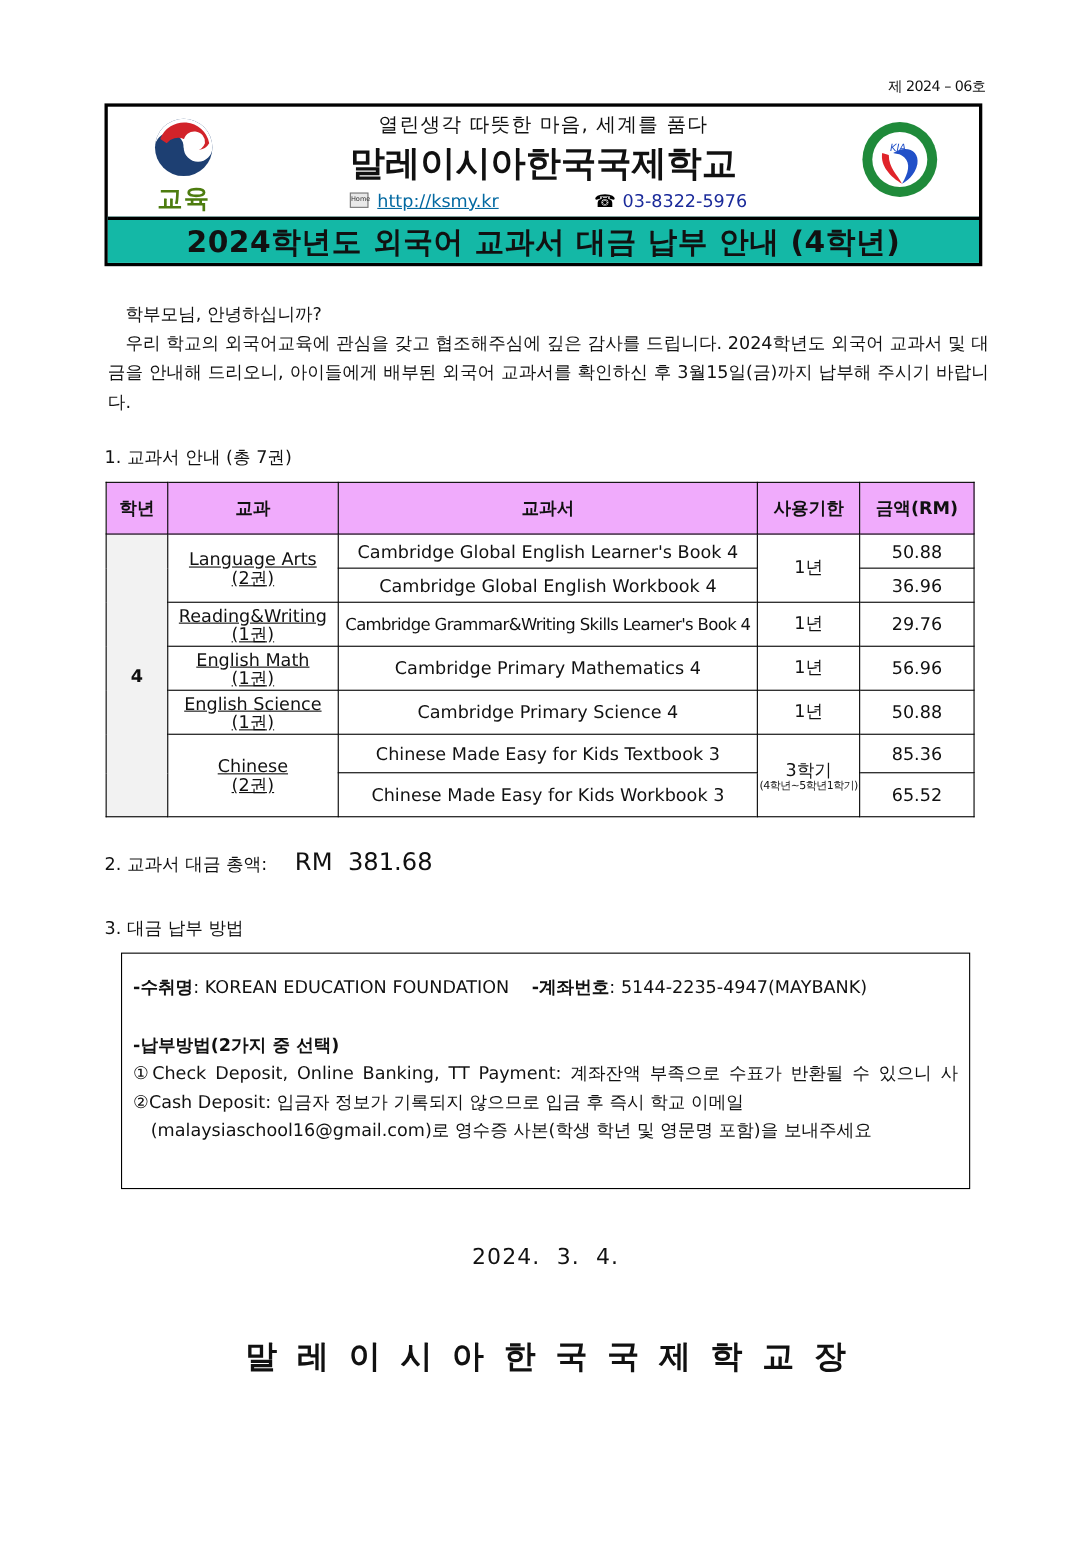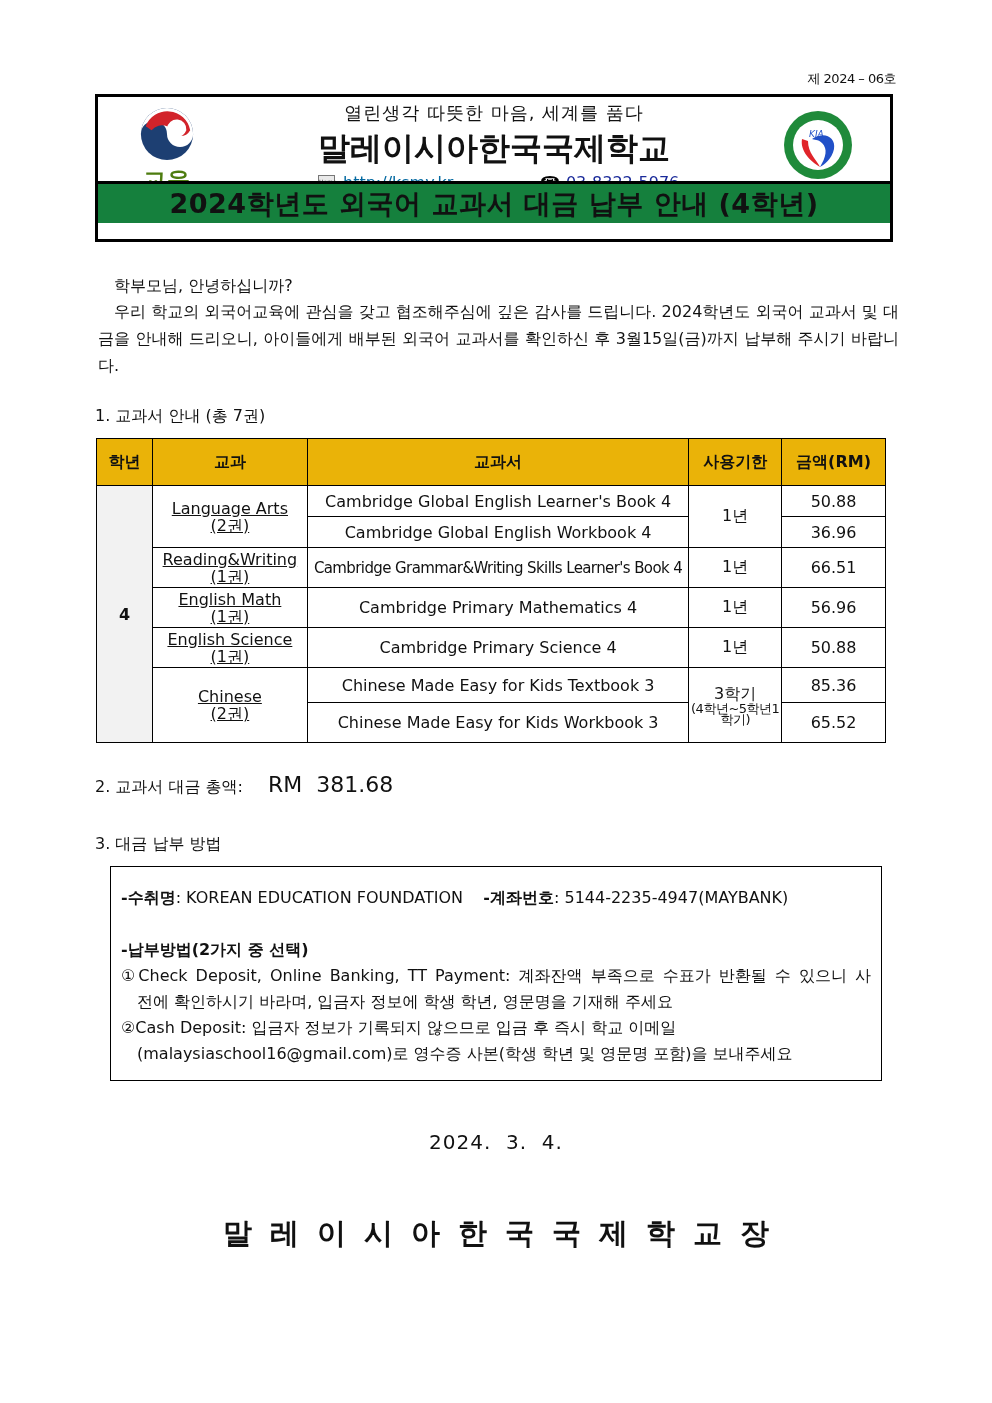--- a/index.html
+++ b/index.html
@@ -13,22 +13,22 @@
     font-size: 13px; letter-spacing: -0.5px;
   }
   .header-box {
     position: absolute; left: 95px; top: 94px; width: 798px; height: 148px;
     border: 3px solid #000; box-sizing: border-box;
   }
   .header-top {
     position: absolute; left: 0; top: 0; right: 0; height: 103px;
   }
   .header-band {
-    position: absolute; left: 0; right: 0; bottom: 16px; height: 42px;
-    background: #15803d; border-top: 3px solid #000; box-sizing: border-box;
+    position: absolute; left: 0; right: 0; bottom: 0; height: 42px;
+    background: #14b8a6; border-top: 3px solid #000; box-sizing: border-box;
     display: flex; align-items: center; justify-content: center;
     font-weight: bold; font-size: 27px; letter-spacing: 0.5px;
   }
   .moe-logo {
     position: absolute; left: 34px; top: 8px; width: 70px; text-align: center;
   }
   .moe-logo .taeguk { width: 58px; height: 58px; margin: 0 auto; display: block; }
   .moe-logo .moe-name { font-size: 23px; color: #4d7c0f; margin-top: 2px; font-weight: bold; letter-spacing: 1px; }
   .school-logo {
     position: absolute; right: 36px; top: 12px; width: 72px; height: 72px;
@@ -66,24 +66,24 @@
   .s2 .total { font-size: 22px; margin-left: 20px; }
   .s3 { top: 834px; }
 
   table.books {
     position: absolute; left: 96px; top: 438px; width: 790px;
     border-collapse: collapse; font-size: 16px;
   }
   table.books td, table.books th {
     border: 1px solid #000; text-align: center; padding: 0; vertical-align: middle;
   }
-  table.books th { background: #eab308; font-weight: bold; height: 46px; font-size: 16px; }
+  table.books th { background: #f0abfc; font-weight: bold; height: 46px; font-size: 16px; }
   .grade-cell { background: #f2f2f2; font-weight: bold; font-size: 16px; }
   .subject { line-height: 17px; text-decoration: underline; }
-  .period-sub { display: block; font-size: 13px; letter-spacing: -0.5px; line-height: 11px; }
+  .period-sub { display: block; font-size: 10px; letter-spacing: -0.5px; line-height: 11px; }
   .period-main { display: block; font-size: 16px; line-height: 18px; }
   .narrow { letter-spacing: -0.6px; font-size: 15px; }
 
   .payment-box {
     position: absolute; left: 110px; top: 866px; width: 772px; height: 215px;
     border: 1.5px solid #000; box-sizing: border-box; padding: 18px 10px 0 10px;
     font-size: 16px; line-height: 26px;
   }
   .payment-box .line { white-space: nowrap; }
   .payment-box b { font-weight: bold; }
@@ -174,21 +174,21 @@
       <td>Cambridge Global English Workbook 4</td>
       <td>36.96</td>
     </tr>
     <tr style="height:40px">
       <td class="subject">
         <div>Reading&amp;Writing</div>
         <div>(1권)</div>
       </td>
       <td class="narrow">Cambridge Grammar&amp;Writing Skills Learner's Book 4</td>
       <td>1년</td>
-      <td>66.51</td>
+      <td>29.76</td>
     </tr>
     <tr style="height:40px">
       <td class="subject">
         <div>English Math</div>
         <div>(1권)</div>
       </td>
       <td>Cambridge Primary Mathematics 4</td>
       <td>1년</td>
       <td>56.96</td>
     </tr>
@@ -228,19 +228,18 @@
 <div class="section-title s3">3. 대금 납부 방법</div>
 
 <div class="payment-box">
   <div class="line">
     <b>-수취명</b><span>: KOREAN EDUCATION FOUNDATION</span>
     &nbsp;&nbsp;&nbsp;<b>-계좌번호</b><span>: 5144-2235-4947(MAYBANK)</span>
   </div>
   <div class="gap"></div>
   <div class="line"><b>-납부방법(2가지 중 선택)</b></div>
   <div class="line method">①Check Deposit, Online Banking, TT Payment: 계좌잔액 부족으로 수표가 반환될 수 있으니 사</div>
-  <div class="line indent">전에 확인하시기 바라며, 입금자 정보에 학생 학년, 영문명을 기재해 주세요</div>
   <div class="line">②Cash Deposit: 입금자 정보가 기록되지 않으므로 입금 후 즉시 학교 이메일</div>
   <div class="line indent">(malaysiaschool16@gmail.com)로 영수증 사본(학생 학년 및 영문명 포함)을 보내주세요</div>
 </div>
 
 <div class="date" style="white-space:pre">2024.  3.  4.</div>
 <div class="signature">말레이시아한국국제학교장</div>
 
 </body></html>

